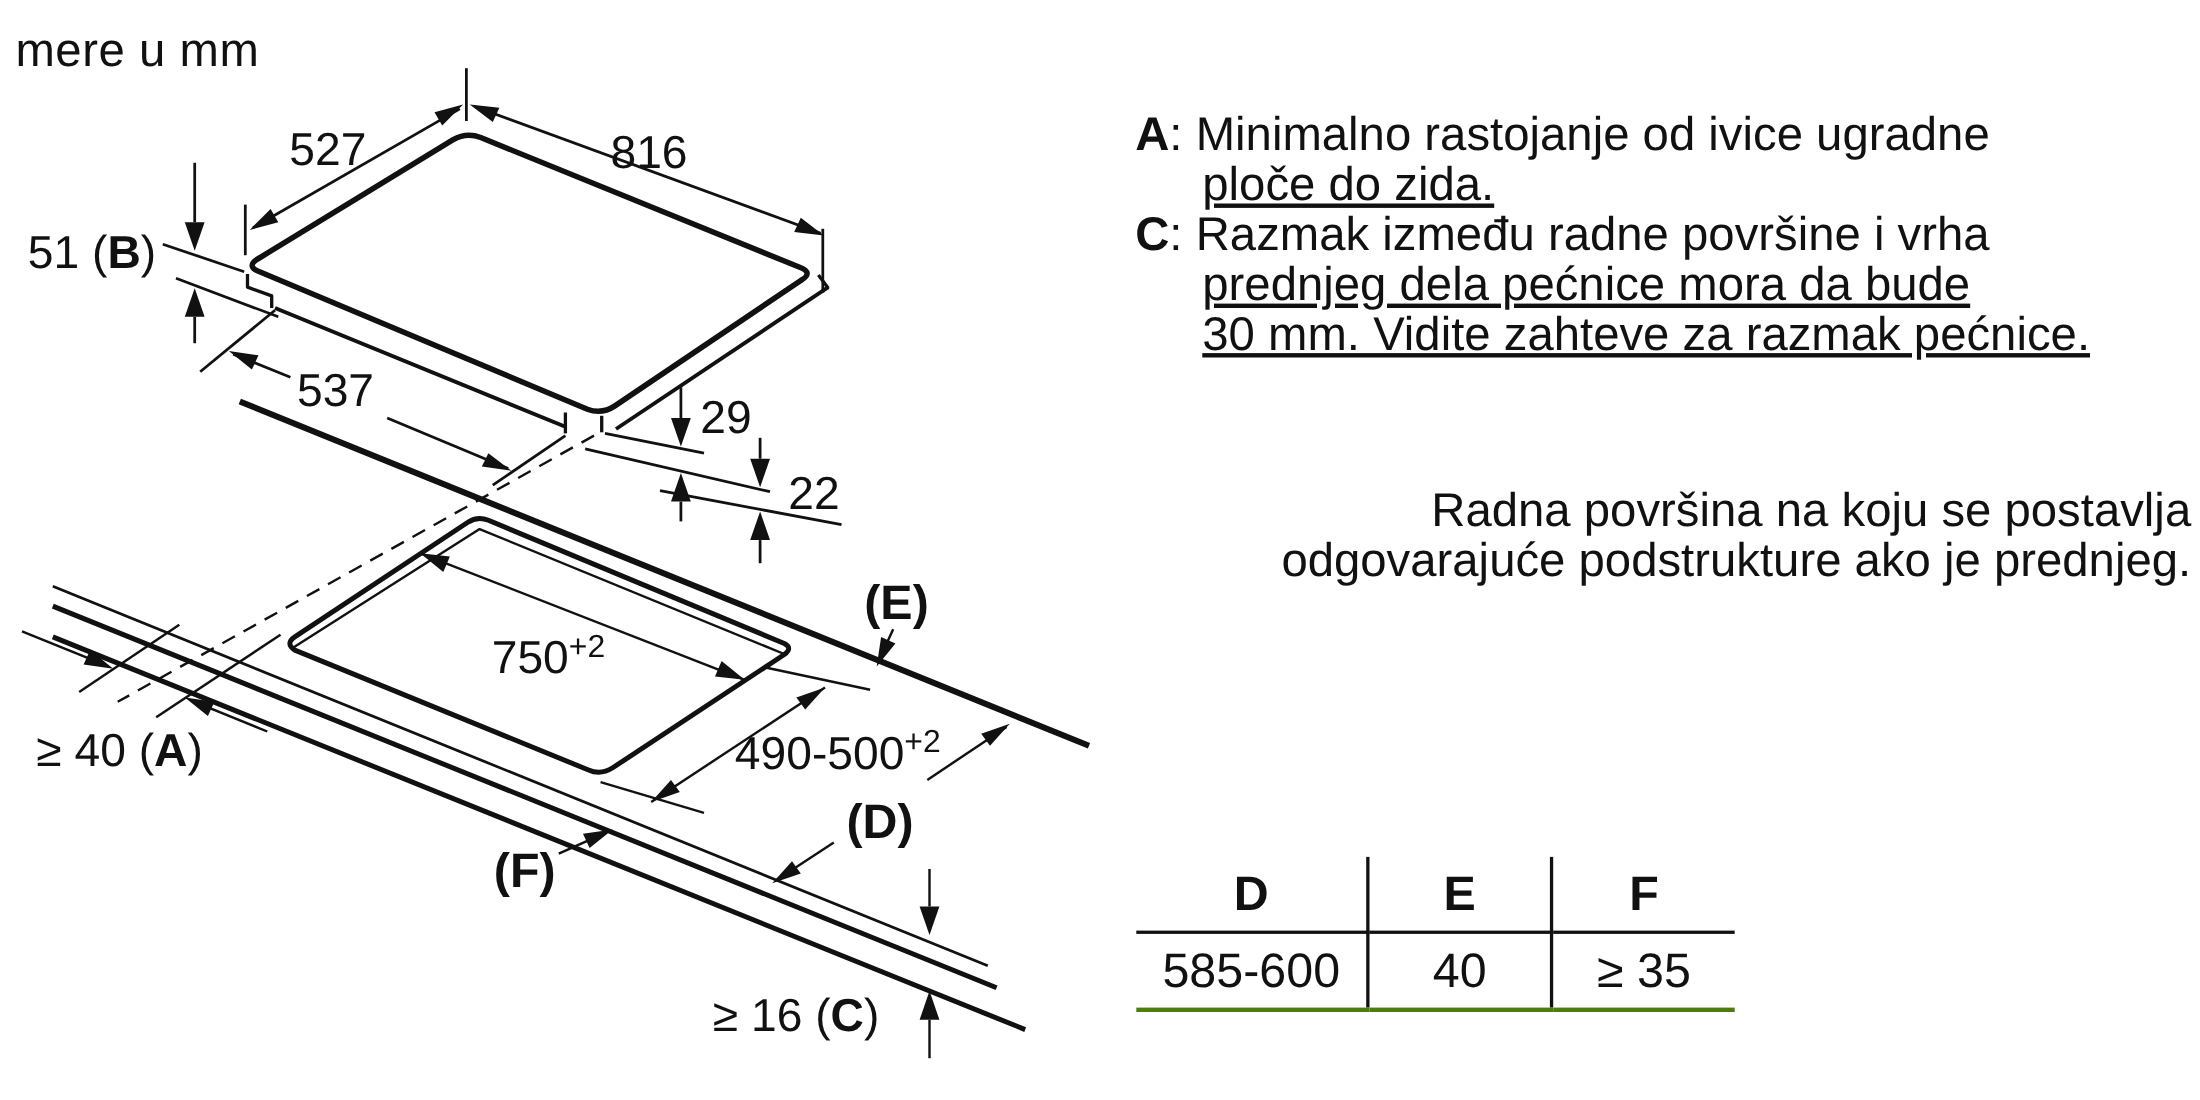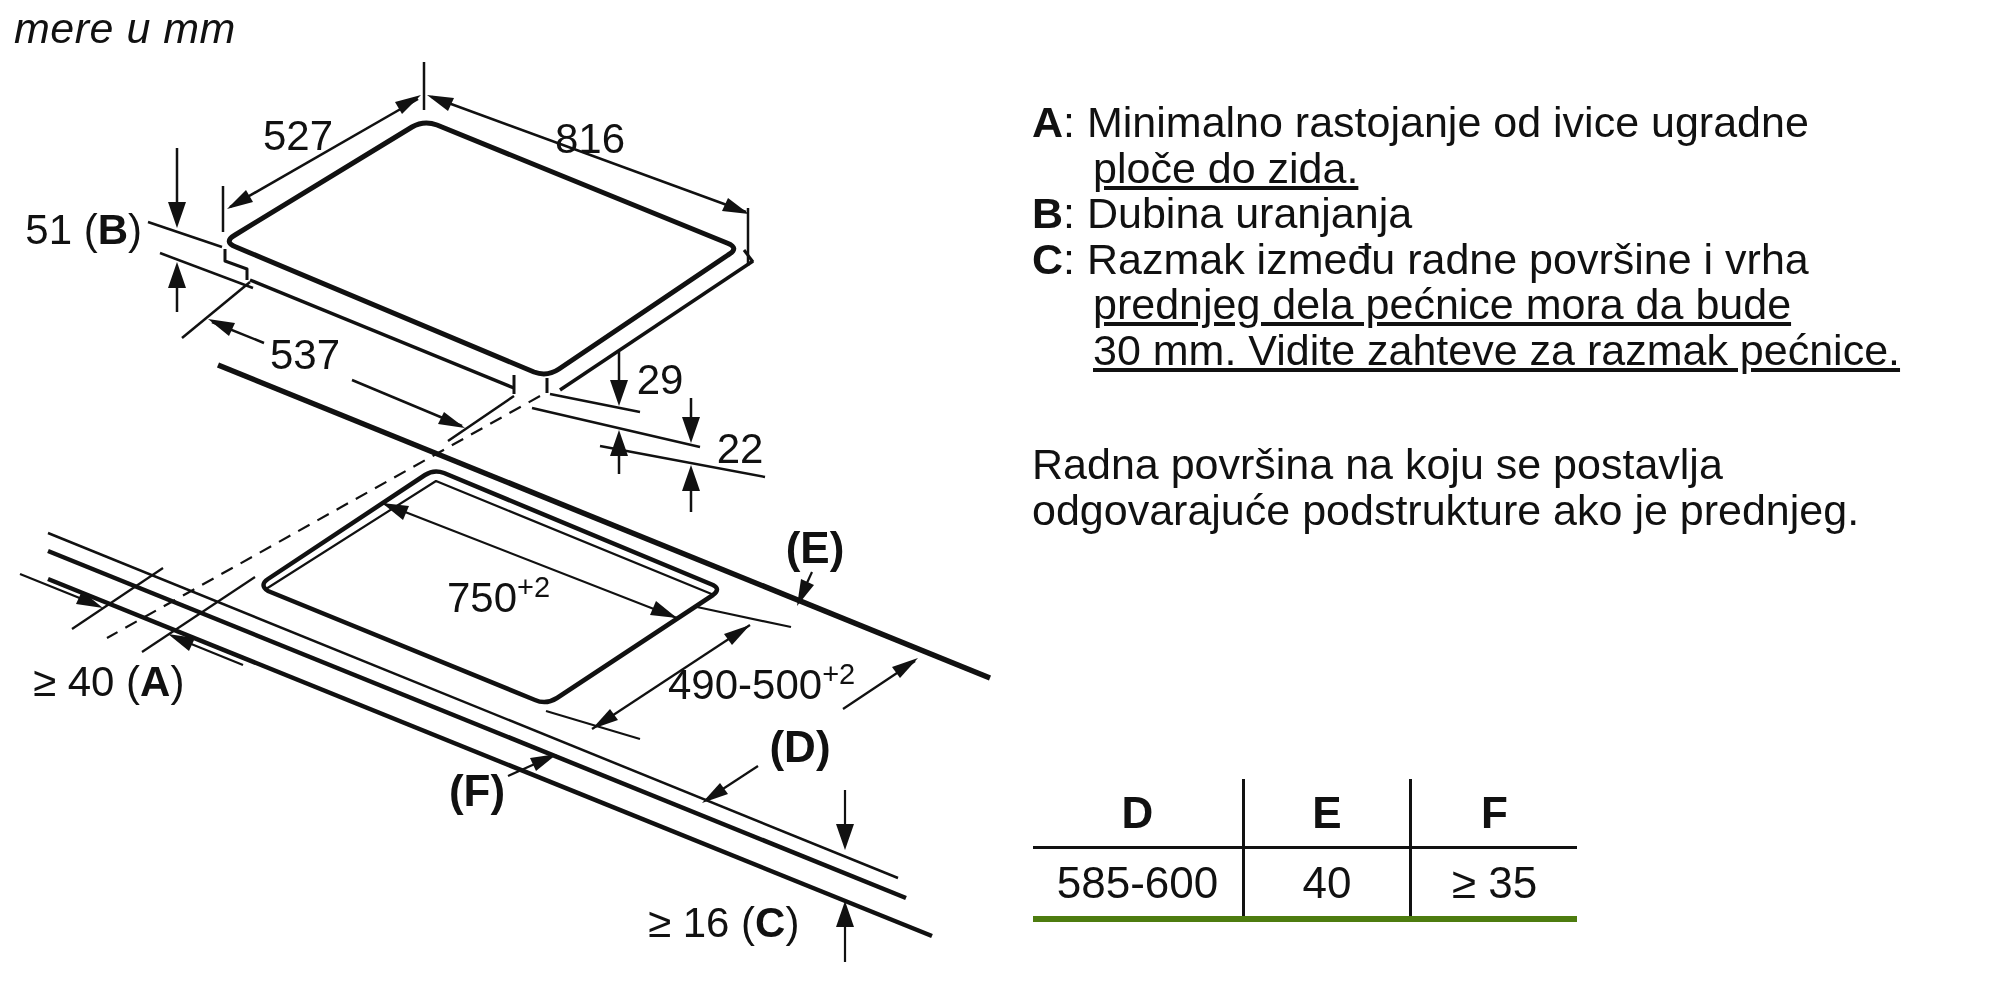--- a/index.html
+++ b/index.html
@@ -1,34 +1,34 @@
 <!DOCTYPE html>
 <html><head>
 <meta charset="utf-8">
 <style>
   html,body{margin:0;padding:0;background:#fff;}
   #stage{position:relative;width:2000px;height:1000px;background:#ffffff;overflow:hidden;
          font-family:"Liberation Sans", sans-serif;color:#111;}
   #diagram{position:absolute;left:0;top:0;}
-  .title{position:absolute;left:14px;top:4px;font-size:43px;letter-spacing:0.5px;font-style:italic;}
+  .title{position:absolute;left:14px;top:22px;font-size:43px;letter-spacing:0.5px;}
   .textcol{position:absolute;left:1032px;top:100px;width:960px;font-size:43px;line-height:45.5px;}
   .lrow{white-space:nowrap;}
   .lrow .k{font-weight:bold;}
   .cont{padding-left:61px;text-decoration:underline;}
-  .note{position:absolute;left:1032px;top:442px;width:960px;font-size:43px;line-height:45.5px;}
+  .note{position:absolute;left:1032px;top:442px;width:960px;font-size:43px;line-height:45.5px;text-align:right;}
   .note div{white-space:nowrap;}
   .dtable{position:absolute;left:1033px;top:779px;border-collapse:collapse;}
   .dtable th,.dtable td{font-size:44px;font-weight:normal;text-align:center;vertical-align:middle;
       height:67px;padding:0;}
   .dtable th{font-weight:bold;}
   .dtable .c1{width:209px;}
   .dtable .c2{width:164px;}
   .dtable .c3{width:165px;}
   .dtable thead th{border-bottom:3px solid #111;}
-  .dtable tbody tr:first-child td{border-bottom:6px solid #4d7c0f;}
+  .dtable tbody tr:first-child td{border-bottom:4px solid #4d7c0f;}
   .dtable th:not(:last-child),.dtable td:not(:last-child){border-right:3px solid #111;}
   svg text{font-family:"Liberation Sans", sans-serif;fill:#111;}
   .dim{font-size:42px;}
   .dimsup{font-size:29px;}
   .blet{font-weight:bold;}
   .plab{font-size:44px;font-weight:bold;}
 </style>
 </head>
 <body>
 
@@ -164,21 +164,20 @@
     <text class="dim" x="33" y="696"><tspan>≥ 40 (</tspan><tspan class="blet">A</tspan><tspan>)</tspan></text>
     <text class="dim" x="648" y="937"><tspan>≥ 16 (</tspan><tspan class="blet">C</tspan><tspan>)</tspan></text>
     <text class="plab" x="815" y="563" text-anchor="middle">(E)</text>
     <text class="plab" x="800" y="762" text-anchor="middle">(D)</text>
     <text class="plab" x="477" y="806" text-anchor="middle">(F)</text>
   </svg>
 
   <div class="textcol">
     <div class="lrow"><span class="k">A</span><span>: </span><span>Minimalno rastojanje od ivice ugradne</span></div>
     <div class="lrow cont">ploče do zida.</div>
-    <div class="lrow"><span class="k">B</span><span>: </span><span>Dubina uranjanja</span></div>
     <div class="lrow"><span class="k">C</span><span>: </span><span>Razmak između radne površine i vrha</span></div>
     <div class="lrow cont">prednjeg dela pećnice mora da bude</div>
     <div class="lrow cont">30 mm. Vidite zahteve za razmak pećnice.</div>
   </div>
 
   <div class="note">
     <div>Radna površina na koju se postavlja</div>
     <div>odgovarajuće podstrukture ako je prednjeg.</div>
   </div>
 

